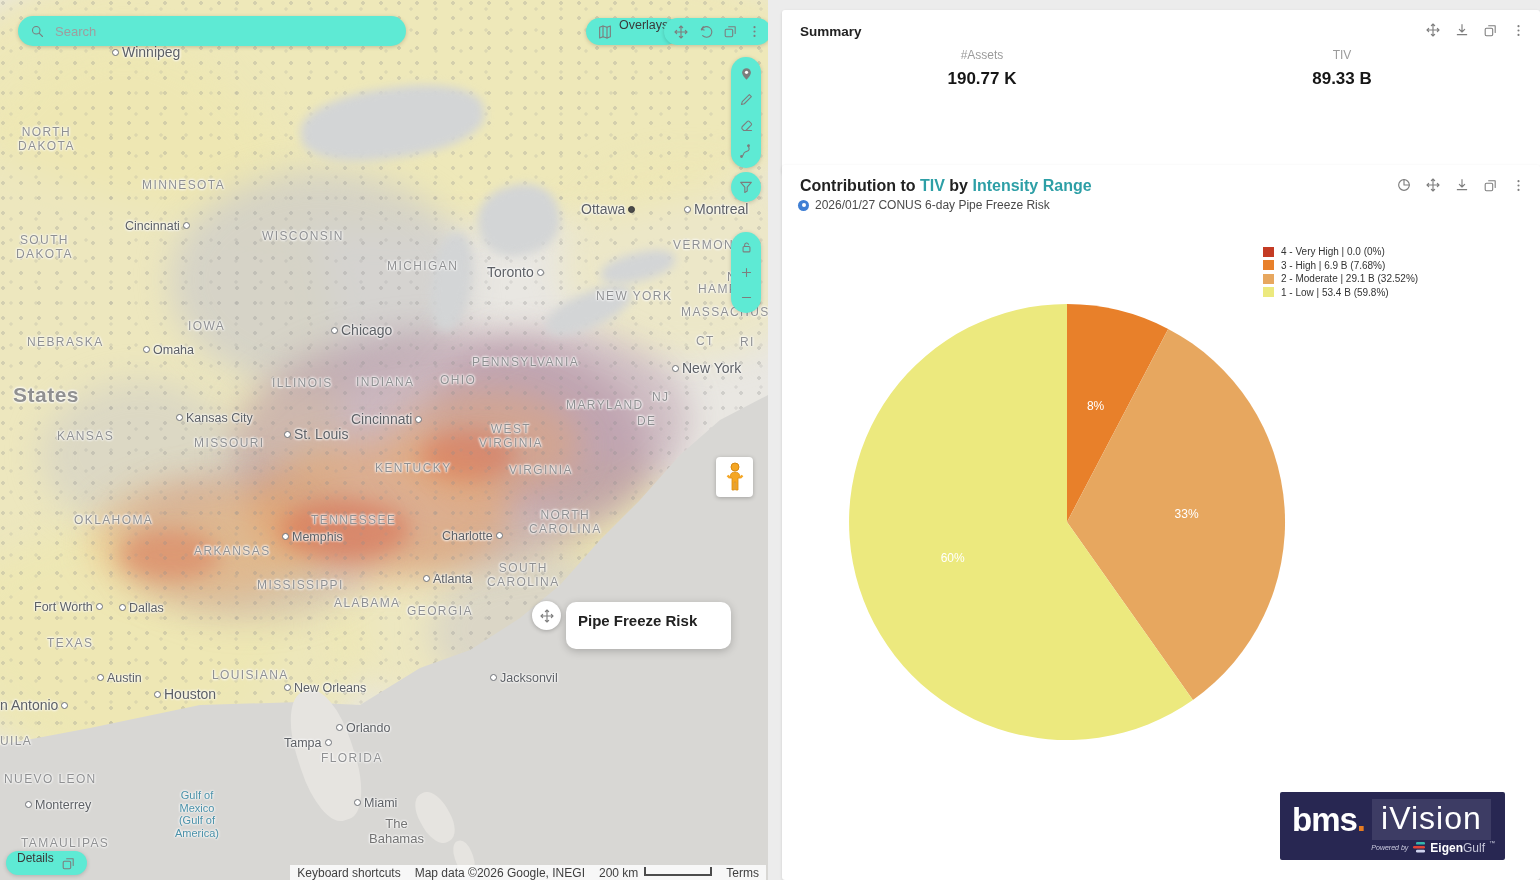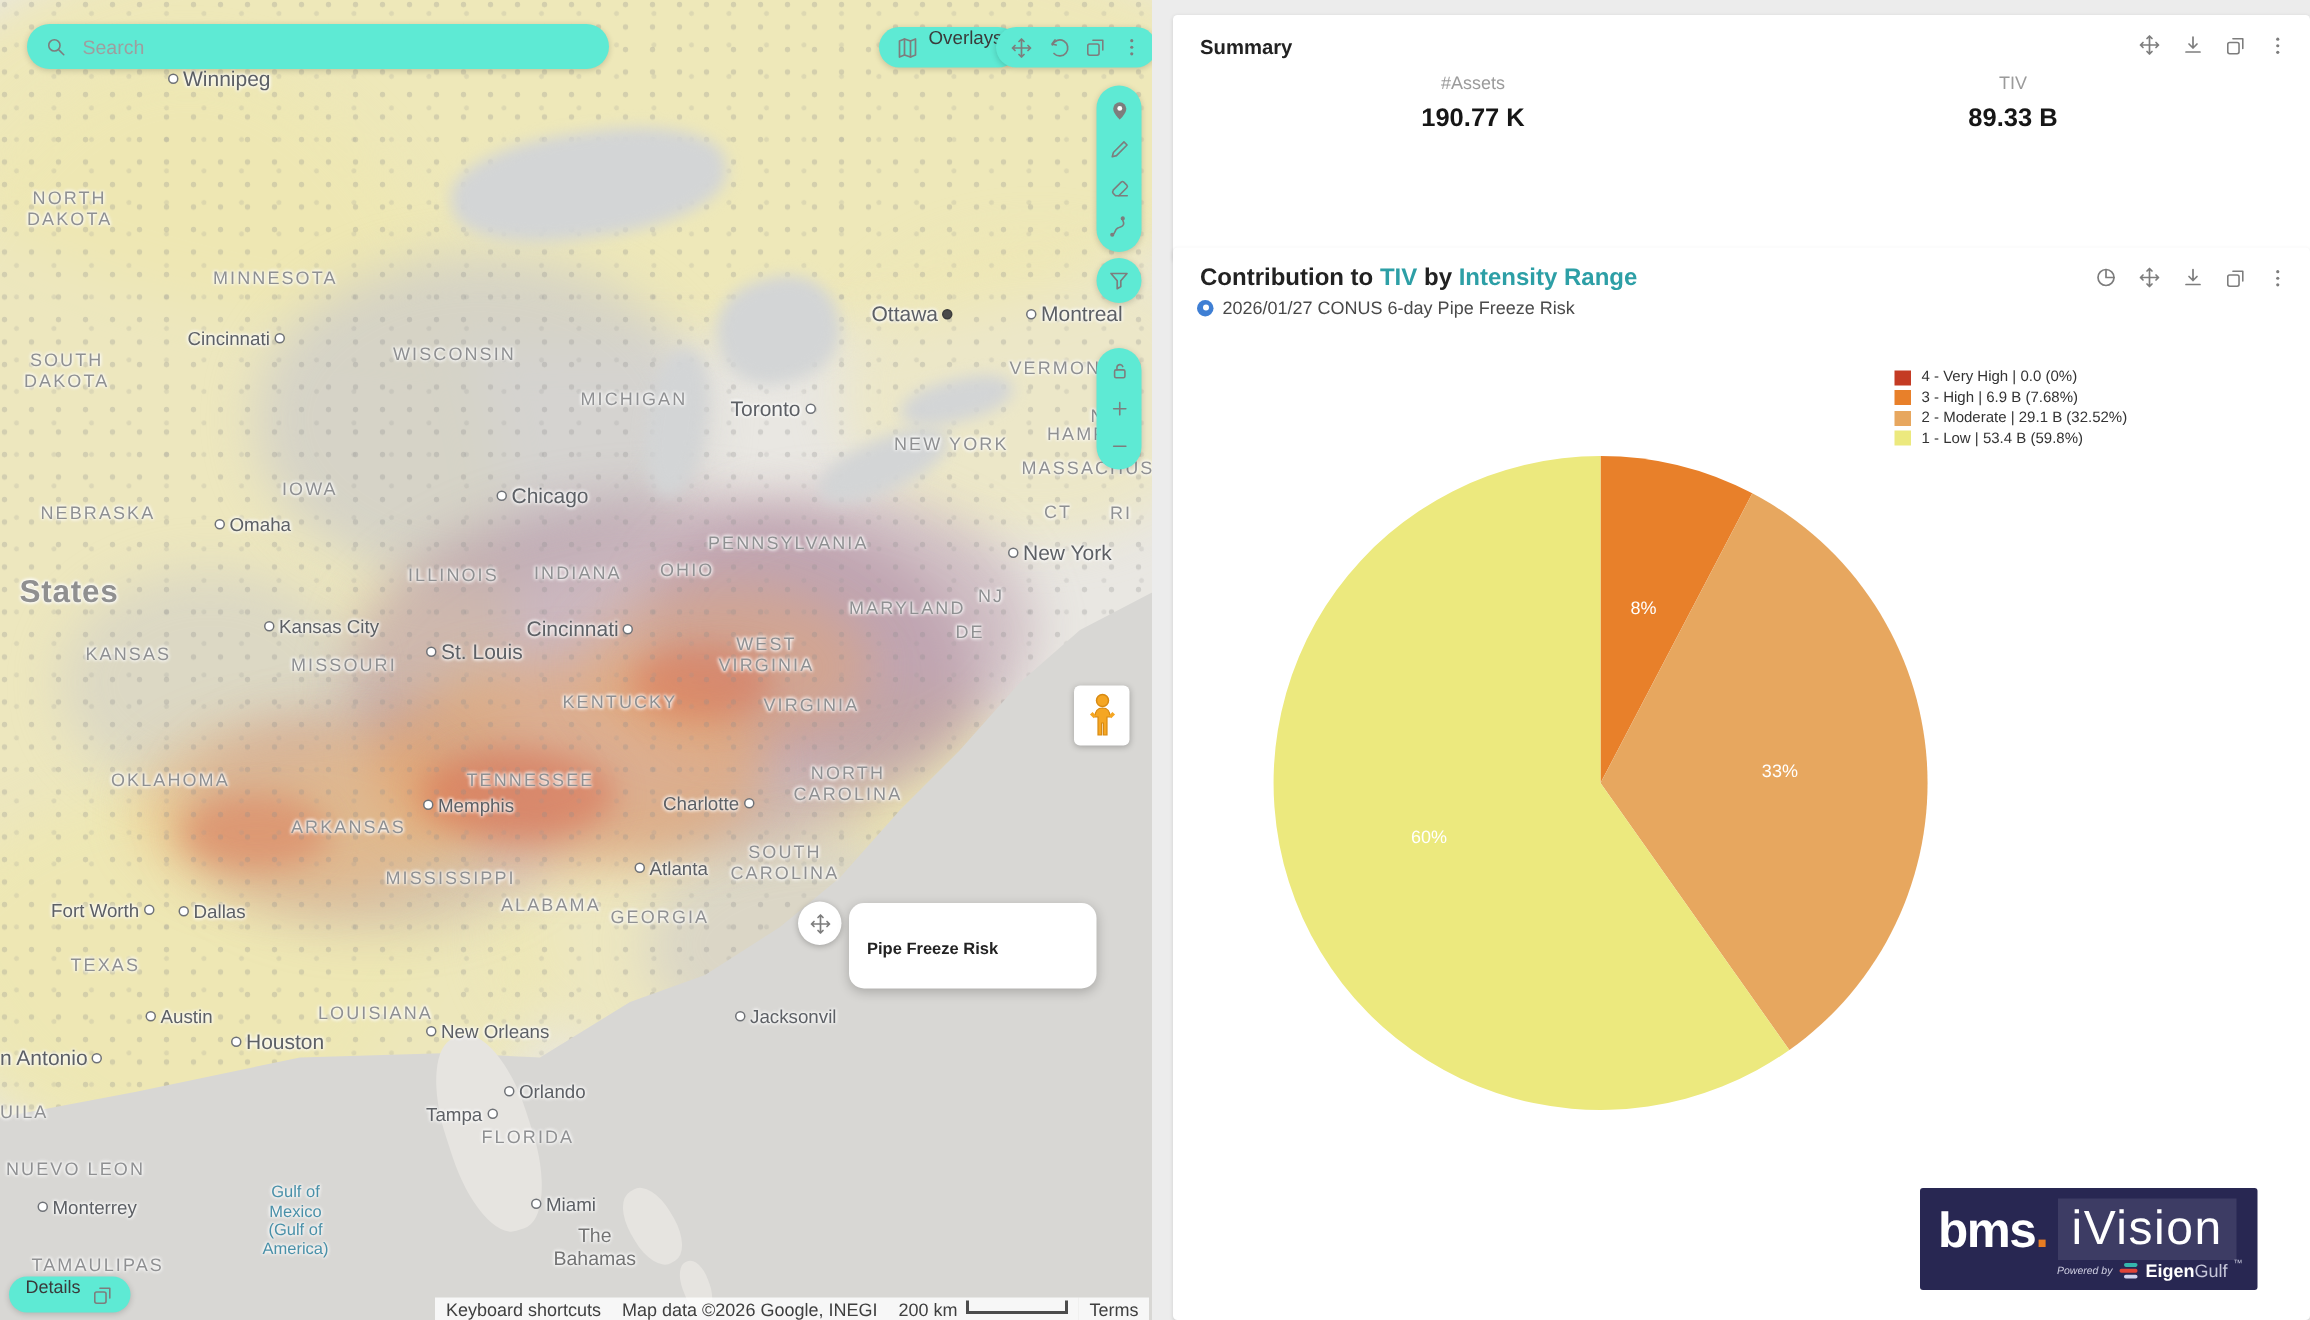--- a/index.html
+++ b/index.html
@@ -39,21 +39,21 @@
   .iconbtn{display:flex;align-items:center;justify-content:center;color:#7d7d7d;cursor:pointer;}
   .iconbtn svg{display:block;}
   #map-tools{left:731px;top:57px;width:30px;border-radius:15px;flex-direction:column;padding:9px 0;gap:11px;}
   #map-filter{left:731px;top:172px;width:30px;height:30px;border-radius:15px;justify-content:center;}
   #zoomctl{left:731px;top:232px;width:30px;border-radius:15px;flex-direction:column;padding:8px 0;gap:10px;}
   #pegman{position:absolute;left:716px;top:457px;width:37px;height:40px;background:#fff;border-radius:4px;
         box-shadow:0 1px 4px rgba(0,0,0,.25);display:flex;align-items:center;justify-content:center;cursor:grab;}
   
   #maplegend{position:absolute;left:566px;top:602px;width:141px;background:#fff;border-radius:10px;
         box-shadow:0 2px 8px rgba(0,0,0,.22);padding:10px 12px 12px;}
-  #maplegend h4{margin:15px 0 8px;font-size:11px;color:#222;}
+  #maplegend h4{margin:0 0 8px;font-size:15px;color:#222;}
   .mlrow{display:flex;align-items:center;height:17px;}
   .mlrow .sw{width:14px;height:17px;}
   .mlrow .lb{margin-left:10px;font-size:12px;color:#3c3c3c;}
   #legend-drag{position:absolute;left:532px;top:601px;width:29px;height:29px;border-radius:50%;background:#fff;
         box-shadow:0 1px 4px rgba(0,0,0,.25);display:flex;align-items:center;justify-content:center;cursor:move;color:#6e6e6e;}
   #details-btn{left:6px;top:851px;height:24px;border-radius:13px;padding:0 11px;gap:7px;font-size:12px;color:#3a3a3a;cursor:pointer;}
   
   #attrib{position:absolute;right:2px;bottom:0;height:15px;display:flex;align-items:stretch;font-size:12px;color:#3f3f3f;}
   #attrib .abox{background:rgba(255,255,255,.8);padding:1px 7px 0;display:flex;align-items:center;gap:6px;}
   #scalebar{width:64px;height:7px;border-bottom:2px solid #4c4c4c;border-left:2px solid #4c4c4c;border-right:2px solid #4c4c4c;margin-top:-3px;}

